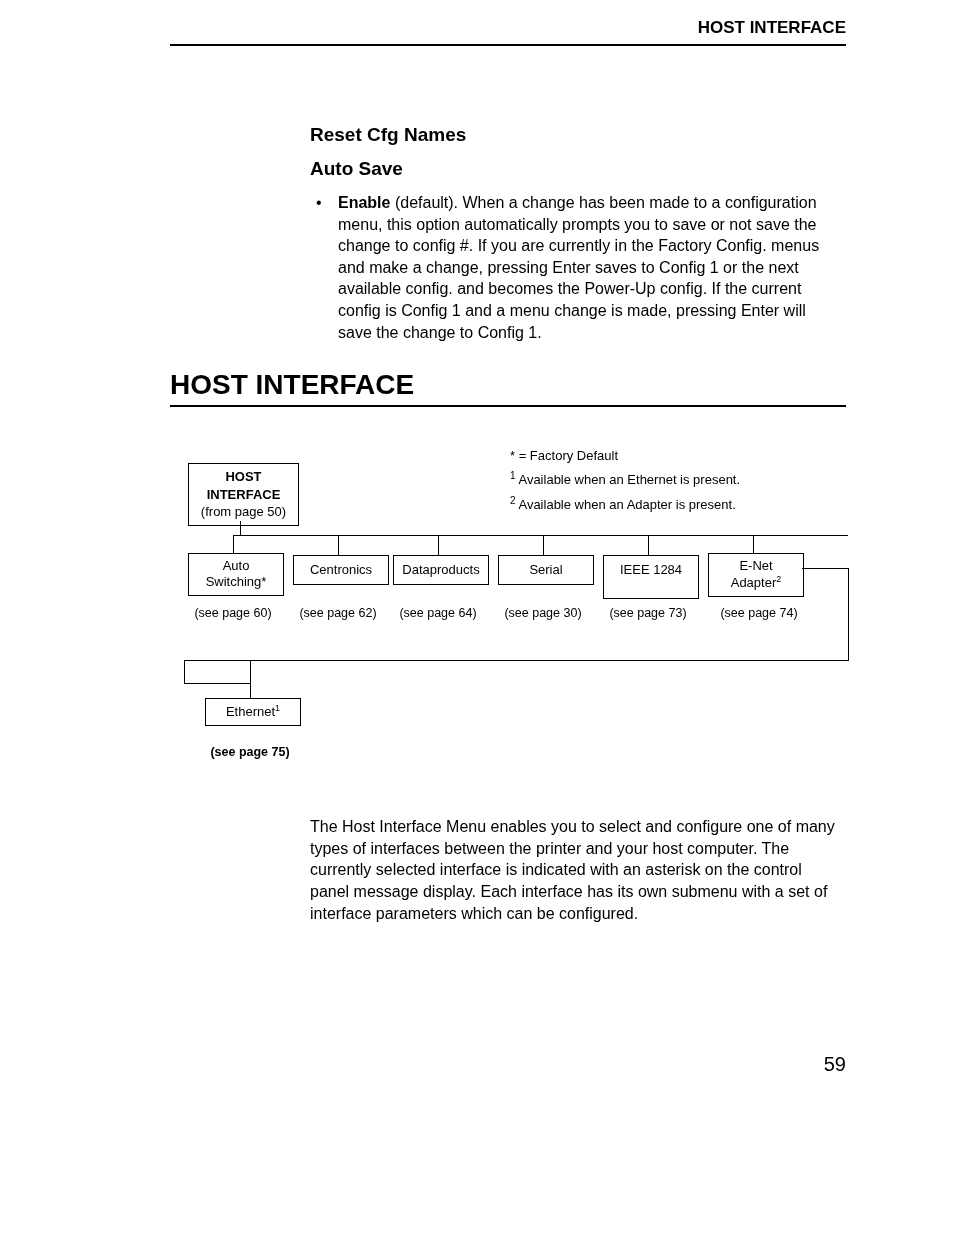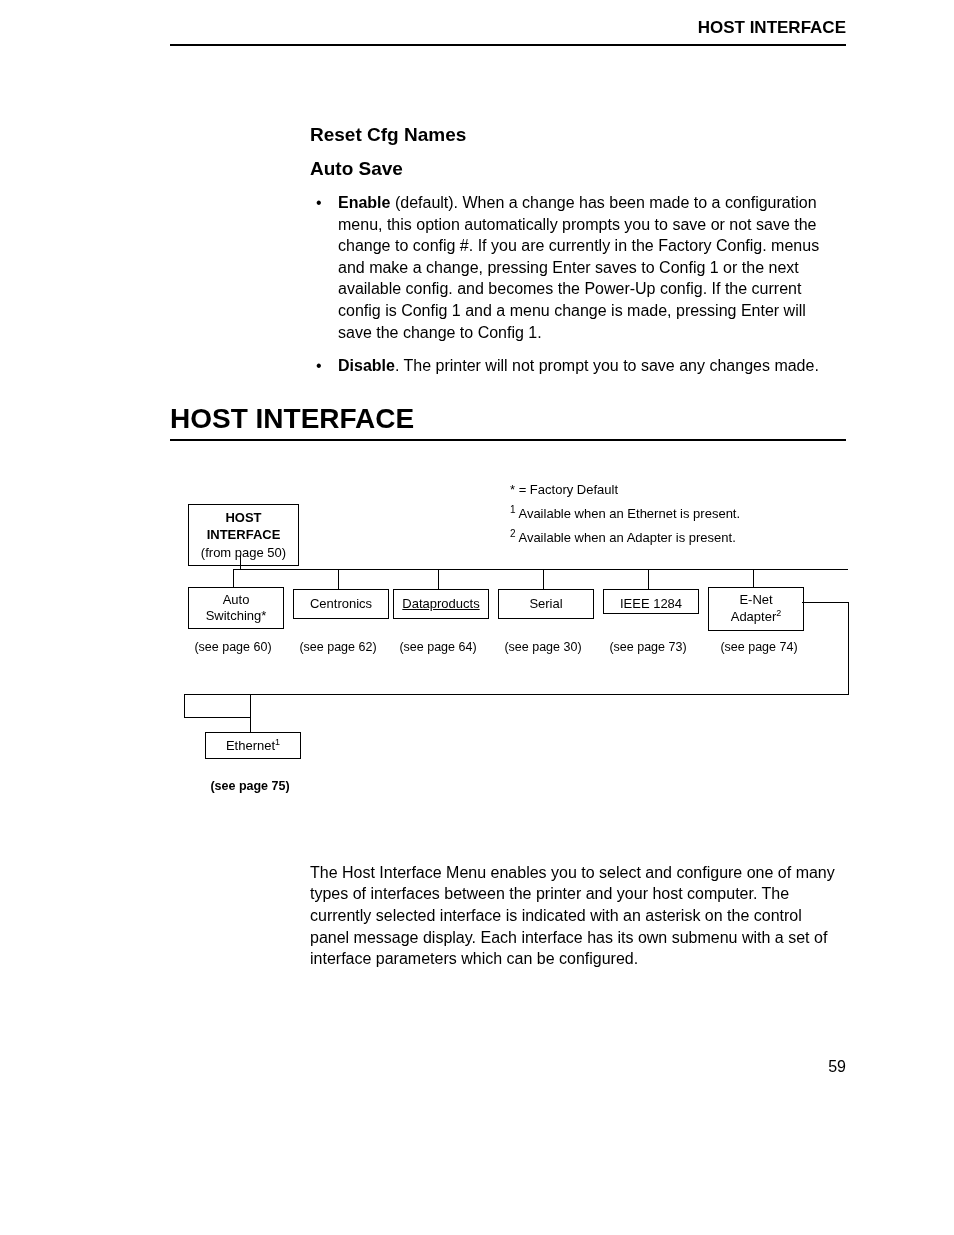--- a/index.html
+++ b/index.html
@@ -25,21 +25,21 @@
     border: none;
     border-top: 2px solid #000;
     margin: 6px 0 0 0;
   }
 
   .content-col {
     margin-left: 140px;
     margin-top: 78px;
   }
   .content-col.after-tree {
-    margin-top: 40px;
+    margin-top: 28px;
   }
   .h3 {
     font-size: 19px;
     font-weight: bold;
     margin: 0 0 12px 0;
   }
   .para {
     font-size: 16px;
     line-height: 1.35;
     margin: 0 0 24px 0;
@@ -89,21 +89,20 @@
     font-size: 13px;
   }
   .root-box {
     position: absolute;
     left: 18px; top: 20px;
     width: 105px;
     border: 1px solid #000;
     text-align: center;
     padding: 4px 2px;
     line-height: 1.35;
-    margin-top: 7px;
   }
   .root-box .rb-title { font-weight: bold; }
 
   .legend {
     position: absolute;
     left: 340px; top: 2px;
     font-size: 13px;
     line-height: 1.7;
   }
   .legend sup { font-size: 10px; }
@@ -119,23 +118,23 @@
   .child-box .sup { font-size: 9px; vertical-align: super; }
   .see {
     position: absolute;
     font-size: 12.5px;
     text-align: center;
     width: 100px;
   }
 
   .c1 { left: 18px;  top: 110px; }
   .c2 { left: 123px; top: 112px; height: 16px; padding-top:6px; padding-bottom:6px;}
-  .c3 { left: 223px; top: 112px; height: 16px; padding-top:6px; padding-bottom:6px;text-decoration:underline;}
+  .c3 { left: 223px; top: 112px; height: 16px; padding-top:6px; padding-bottom:6px;}
   .c4 { left: 328px; top: 112px; height: 16px; padding-top:6px; padding-bottom:6px;}
-  .c5 { left: 433px; top: 112px; height: 16px; padding-top:6px; padding-bottom:1px;}
+  .c5 { left: 433px; top: 112px; height: 16px; padding-top:6px; padding-bottom:20px;}
   .c6 { left: 538px; top: 110px; }
   .c7 { left: 35px;  top: 255px; }
 
   .s1 { left: 13px;  top: 163px; }
   .s2 { left: 118px; top: 163px; }
   .s3 { left: 218px; top: 163px; }
   .s4 { left: 323px; top: 163px; }
   .s5 { left: 428px; top: 163px; }
   .s6 { left: 539px; top: 163px; }
   .s7 { left: 30px;  top: 302px; font-weight:bold; }
@@ -156,41 +155,38 @@
   .d6r { left:678px; top:125px; width:1px; height:92px; }
   .l-hbus2 { left: 14px; top:217px; height:1px; width:665px; }
   .d7up { left:14px; top:217px; width:1px; height:23px; }
   .d7   { left:80px; top:217px; width:1px; height:38px; }
   .d7l  { left:14px; top:240px; width:67px; height:1px; }
 
   .page-num {
     position: absolute;
     bottom: 56px;
     right: 108px;
-    font-size: 16px;
+    font-size: 20px;
   }
 </style>
 </head>
 <body>
 
 <div class="page">
 
   <div class="running-head">HOST INTERFACE</div>
   <hr class="head-rule">
 
   <div class="content-col">
     <div class="h3">Reset Cfg Names</div>
 
     <div class="h3">Auto Save</div>
     <ul class="bullets">
       <li>
         <span class="bold">Enable</span><span> (default). When a change has been made to a configuration menu, this option automatically prompts you to save or not save the change to config #. If you are currently in the Factory Config. menus and make a change, pressing Enter saves to Config 1 or the next available config. and becomes the Power-Up config. If the current config is Config 1 and a menu change is made, pressing Enter will save the change to Config 1.</span>
-      </li>
-      <li>
-        <span class="bold">Disable</span><span>. The printer will not prompt you to save any changes made.</span>
       </li>
     </ul>
   </div>
 
   <div class="banner-wrap">
     <div class="banner">HOST INTERFACE</div>
     <hr class="banner-rule">
   </div>
 
   <div class="tree">

